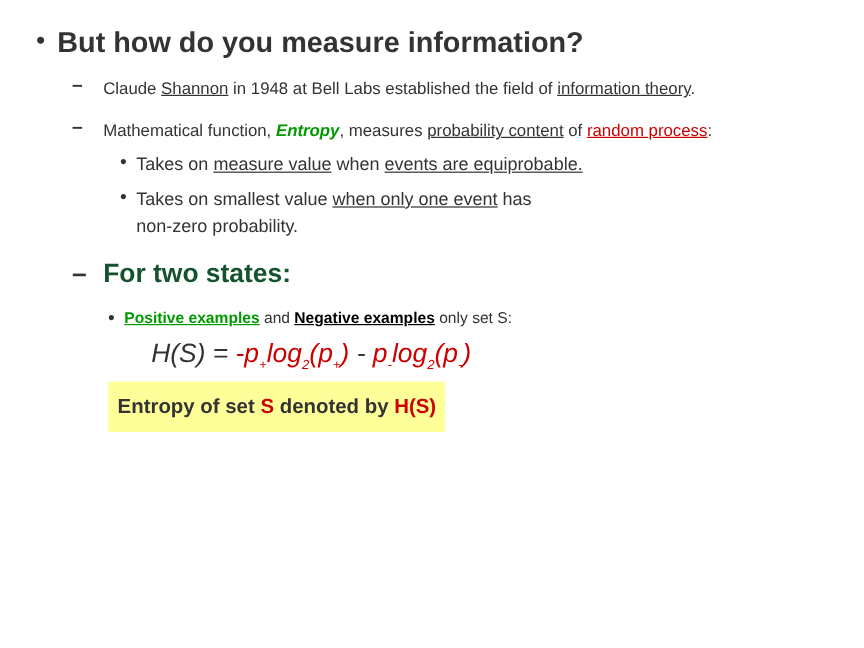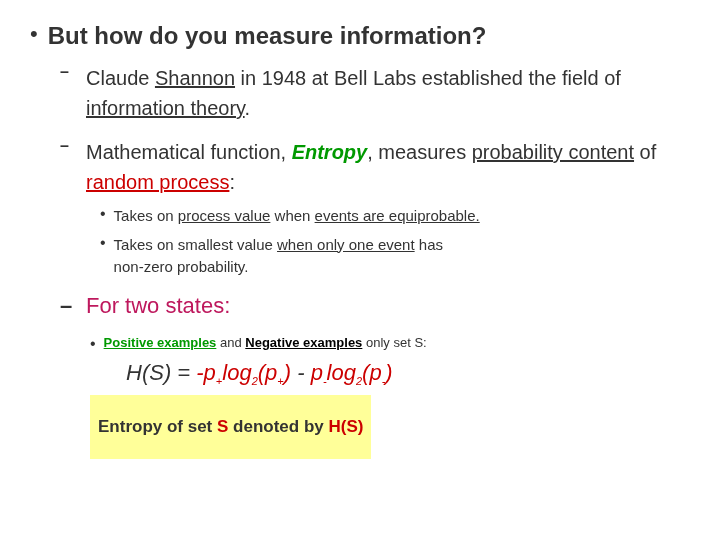--- a/index.html
+++ b/index.html
@@ -39,21 +39,21 @@
       margin-bottom: 6px;
     }
     .sub-dash {
       font-size: 16px;
       margin-right: 10px;
       color: #333;
       font-weight: bold;
       min-width: 16px;
     }
     .sub-text {
-      font-size: 20px;
+      font-size: 14px;
       color: #333;
       line-height: 1.5;
     }
     .underline {
       text-decoration: underline;
     }
     .italic-green {
       color: #009900;
       font-style: italic;
       font-weight: bold;
@@ -75,22 +75,22 @@
       margin-right: 8px;
       color: #333;
     }
     .nested-text {
       font-size: 15px;
       color: #333;
       line-height: 1.5;
     }
     .for-two-states {
       font-size: 22px;
-      font-weight: normal;
-      color: #be185d;
+      font-weight: bold;
+      color: #14532d;
       margin-bottom: 10px;
     }
     .formula-section {
       margin-left: 30px;
     }
     .positive-negative-line {
       font-size: 13px;
       color: #333;
       margin-bottom: 4px;
     }
@@ -109,21 +109,21 @@
       font-style: italic;
       color: #333;
       margin-bottom: 8px;
       margin-left: 36px;
     }
     .formula-neg {
       color: #cc0000;
     }
     .entropy-line {
       background: #ffff99;
-      padding: 22px 8px;
+      padding: 11px 8px;
       font-size: 17px;
       font-weight: bold;
       color: #333;
       display: inline-block;
     }
     .hs-highlight {
       color: #cc0000;
       font-weight: bold;
     }
     sub {
@@ -155,21 +155,21 @@
       <span class="sub-dash">–</span>
       <div class="sub-text">
         Mathematical function, <span class="italic-green">Entropy</span>, measures <span class="underline">probability content</span> of <span class="italic-red underline">random process</span>:
       </div>
     </div>
 
     <div class="nested-bullets">
       <div class="nested-bullet-item">
         <span class="nested-dot">•</span>
         <span class="nested-text">
-          Takes on <span class="underline">process value</span> when <span class="underline">events are equiprobable.</span>
+          Takes on <span class="underline">measure value</span> when <span class="underline">events are equiprobable.</span>
         </span>
       </div>
       <div class="nested-bullet-item">
         <span class="nested-dot">•</span>
         <span class="nested-text">
           Takes on smallest value <span class="underline">when only one event</span> has<br>non-zero probability.
         </span>
       </div>
     </div>
   </div>

